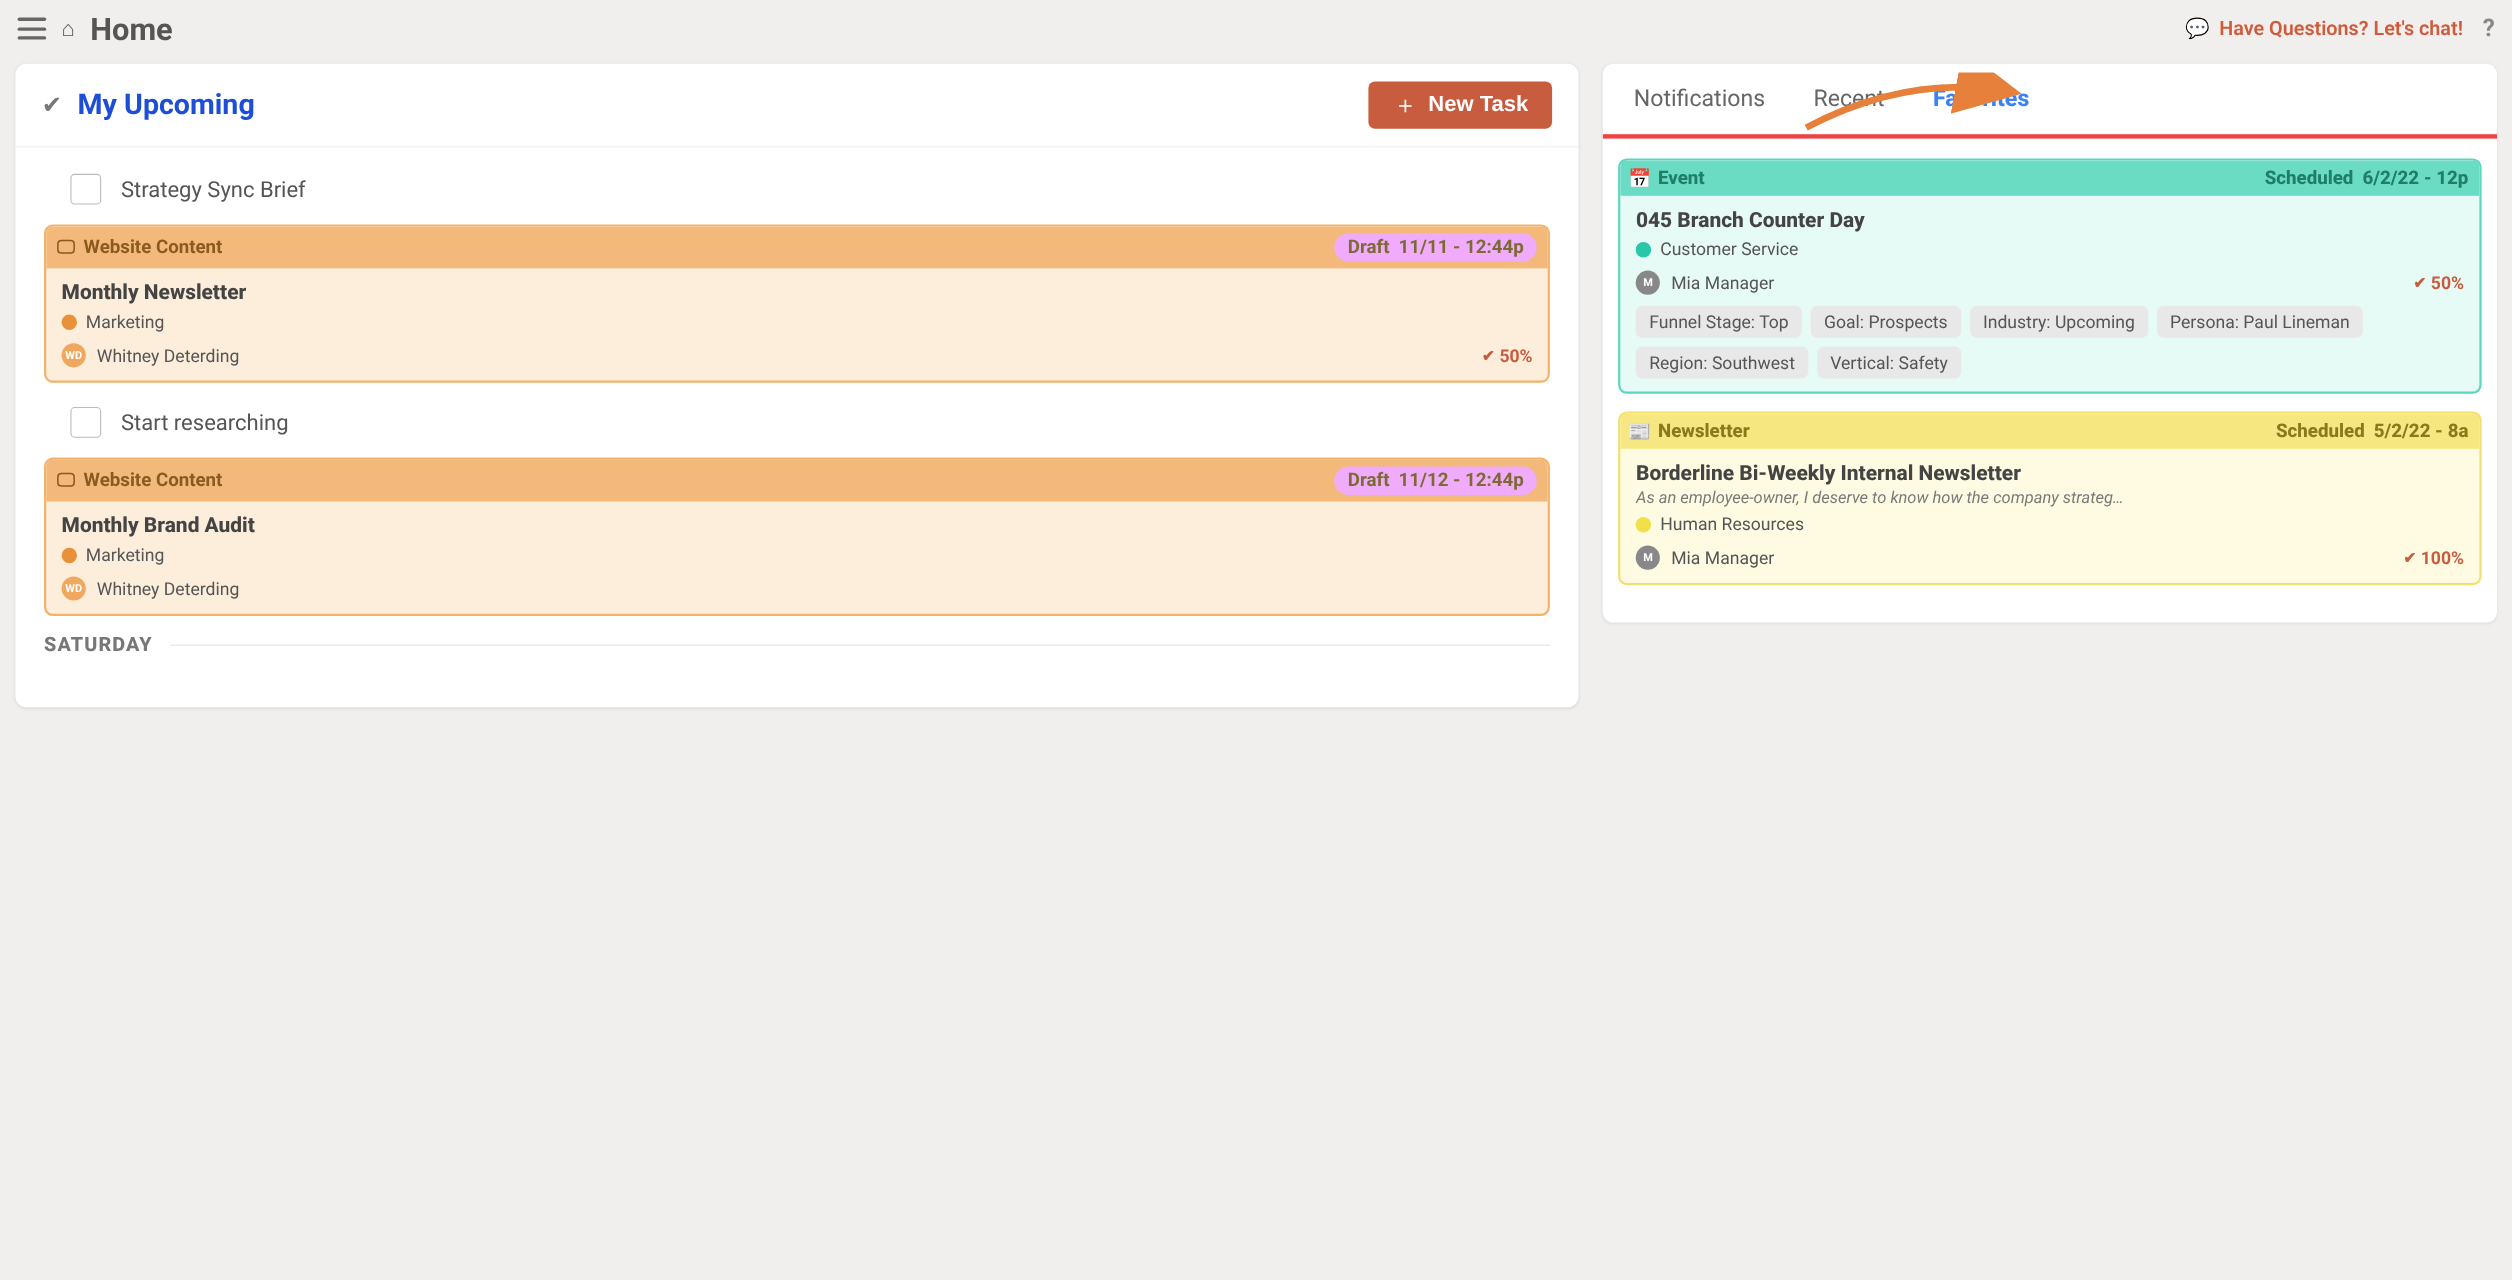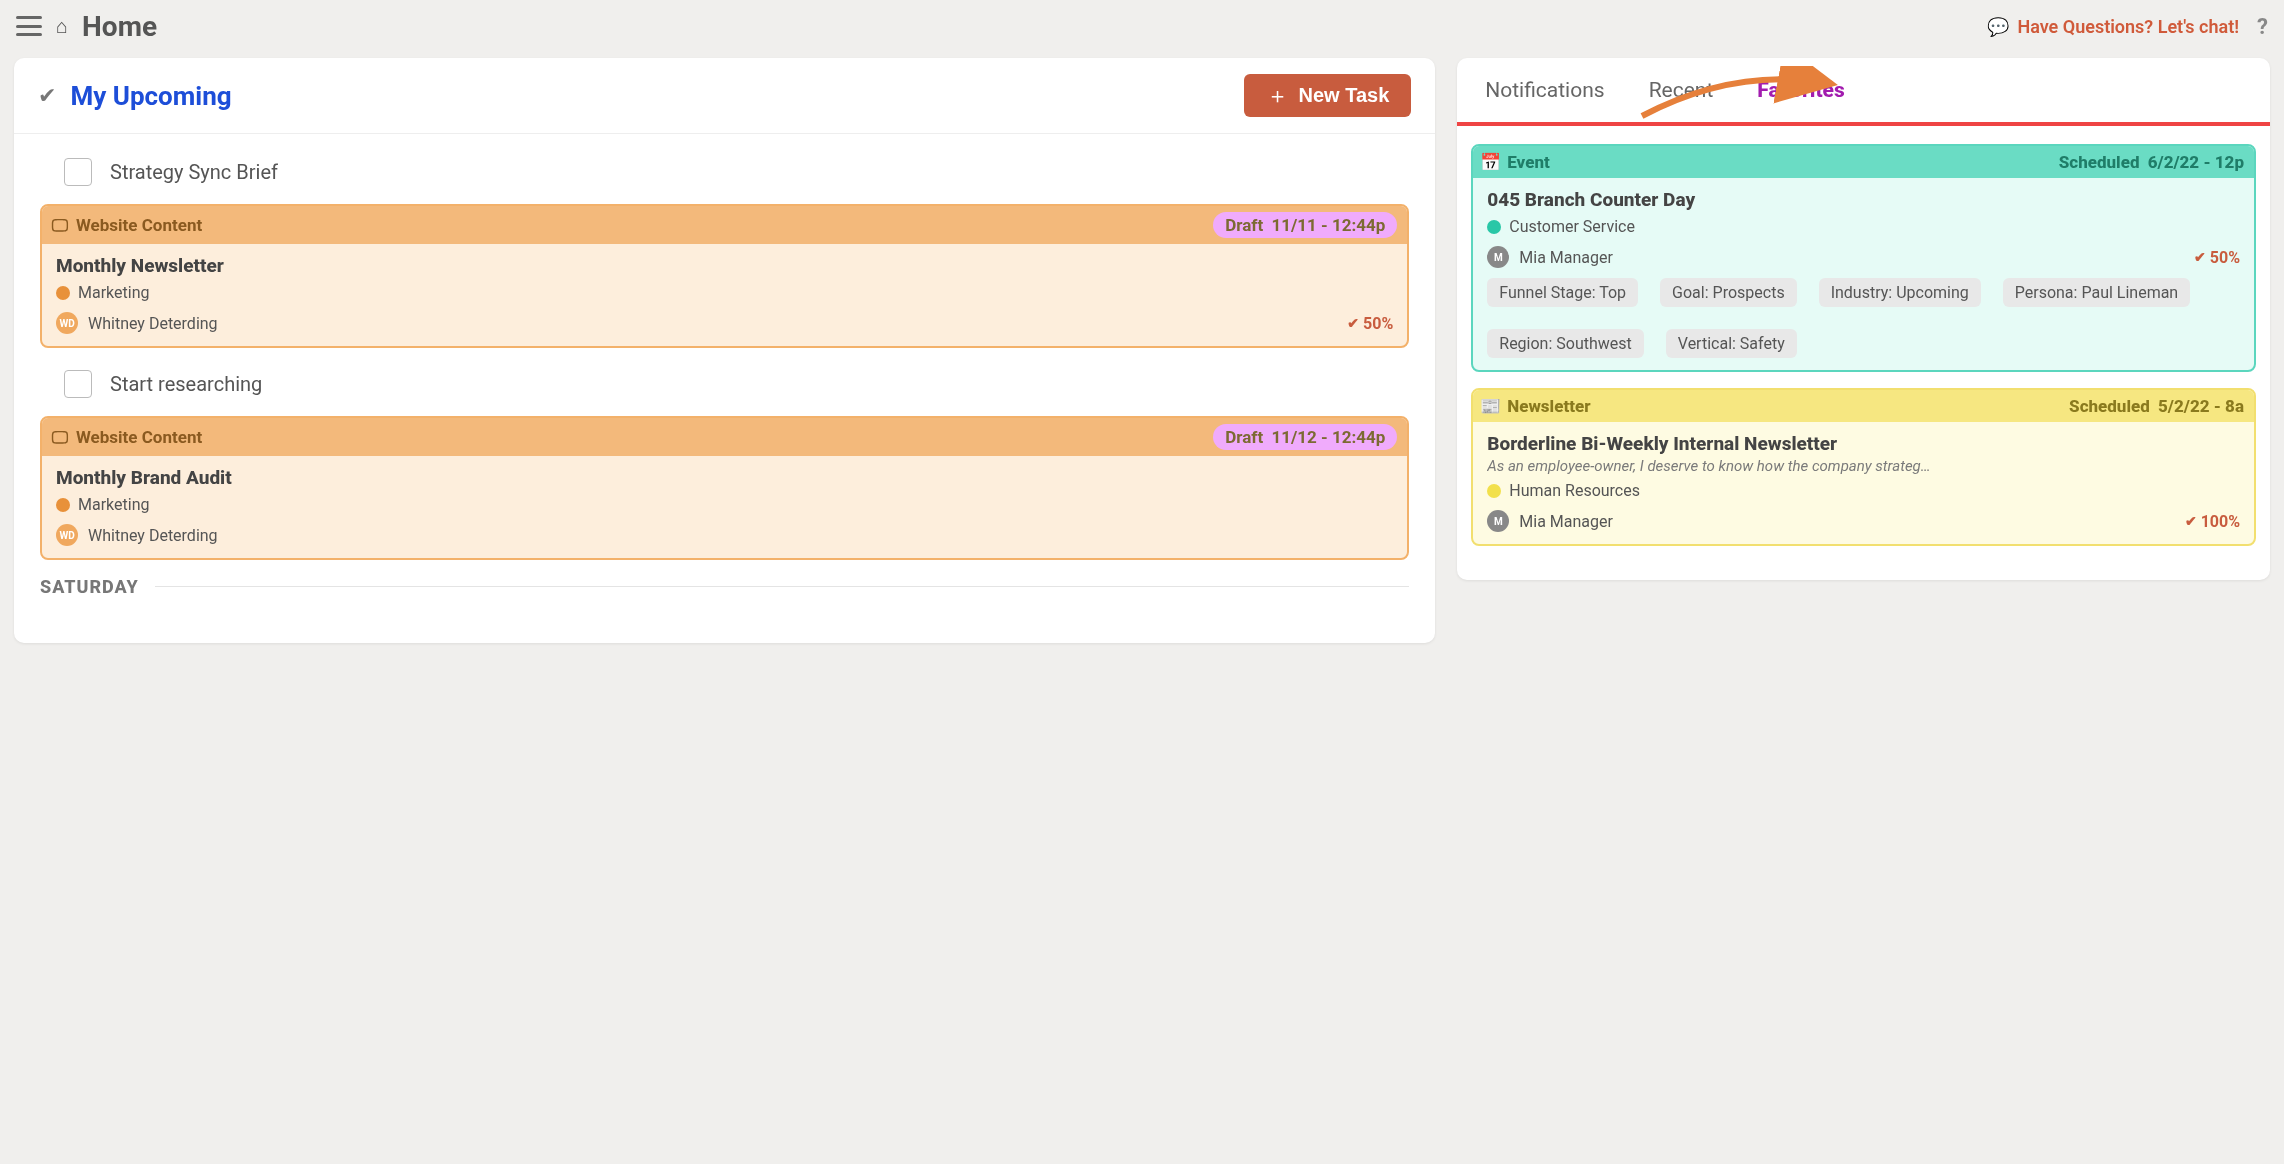--- a/index.html
+++ b/index.html
@@ -116,40 +116,40 @@
   .card.orange2 { border:2px solid #f3b16a; background:#fdeedc; }
   .card.orange2 .card-top { background:#f3b97b; color:#8a5a20; }
 
   
   .tabs { display:flex; border-bottom:4px solid #ef4444; padding: 0 28px; position:relative;}
   .tab {
     padding:20px 0; font-size:21px; color:#666; cursor:pointer;
     margin-right:44px;
   }
   .tab:last-child { margin-right:0; margin-left:auto; }
-  .tab.active { color:#a21caf; font-weight:800; }
+  .tab.active { color:#3b82f6; font-weight:800; }
 
   
   .arrow-annot {
     position:absolute; top:8px; left:180px; pointer-events:none; z-index:5;
   }
 
   .right-body { padding:18px 14px; }
 
   .fav-card { border-radius:8px; overflow:hidden; margin-bottom:16px; border:2px solid transparent;}
   .fav-card .card-top { font-size:17px; font-weight:800; }
   .fav-card .sched { font-weight:800; }
 
   .fav-card.teal { border-color:#5bd6be; background:#e6fbf6; }
   .fav-card.teal .card-top { background:#6adcc4; color:#1f7d68; }
 
   .fav-card.yellow { border-color:#f2df6f; background:#fefbe2; }
   .fav-card.yellow .card-top { background:#f6e781; color:#8a7a1e; }
 
-  .tags { display:flex; flex-wrap:wrap; gap:22px; margin-top:10px;}
+  .tags { display:flex; flex-wrap:wrap; gap:8px; margin-top:10px;}
   .tag {
     background:#e8e8e8; color:#555; border-radius:6px;
     padding:5px 12px; font-size:16px; cursor:default;
   }
 
   .type-label { display:flex; align-items:center; gap:8px; }
   .mini-icon { width:16px; height:16px; display:inline-flex; align-items:center; justify-content:center;}
 
 </style>
 </head>

